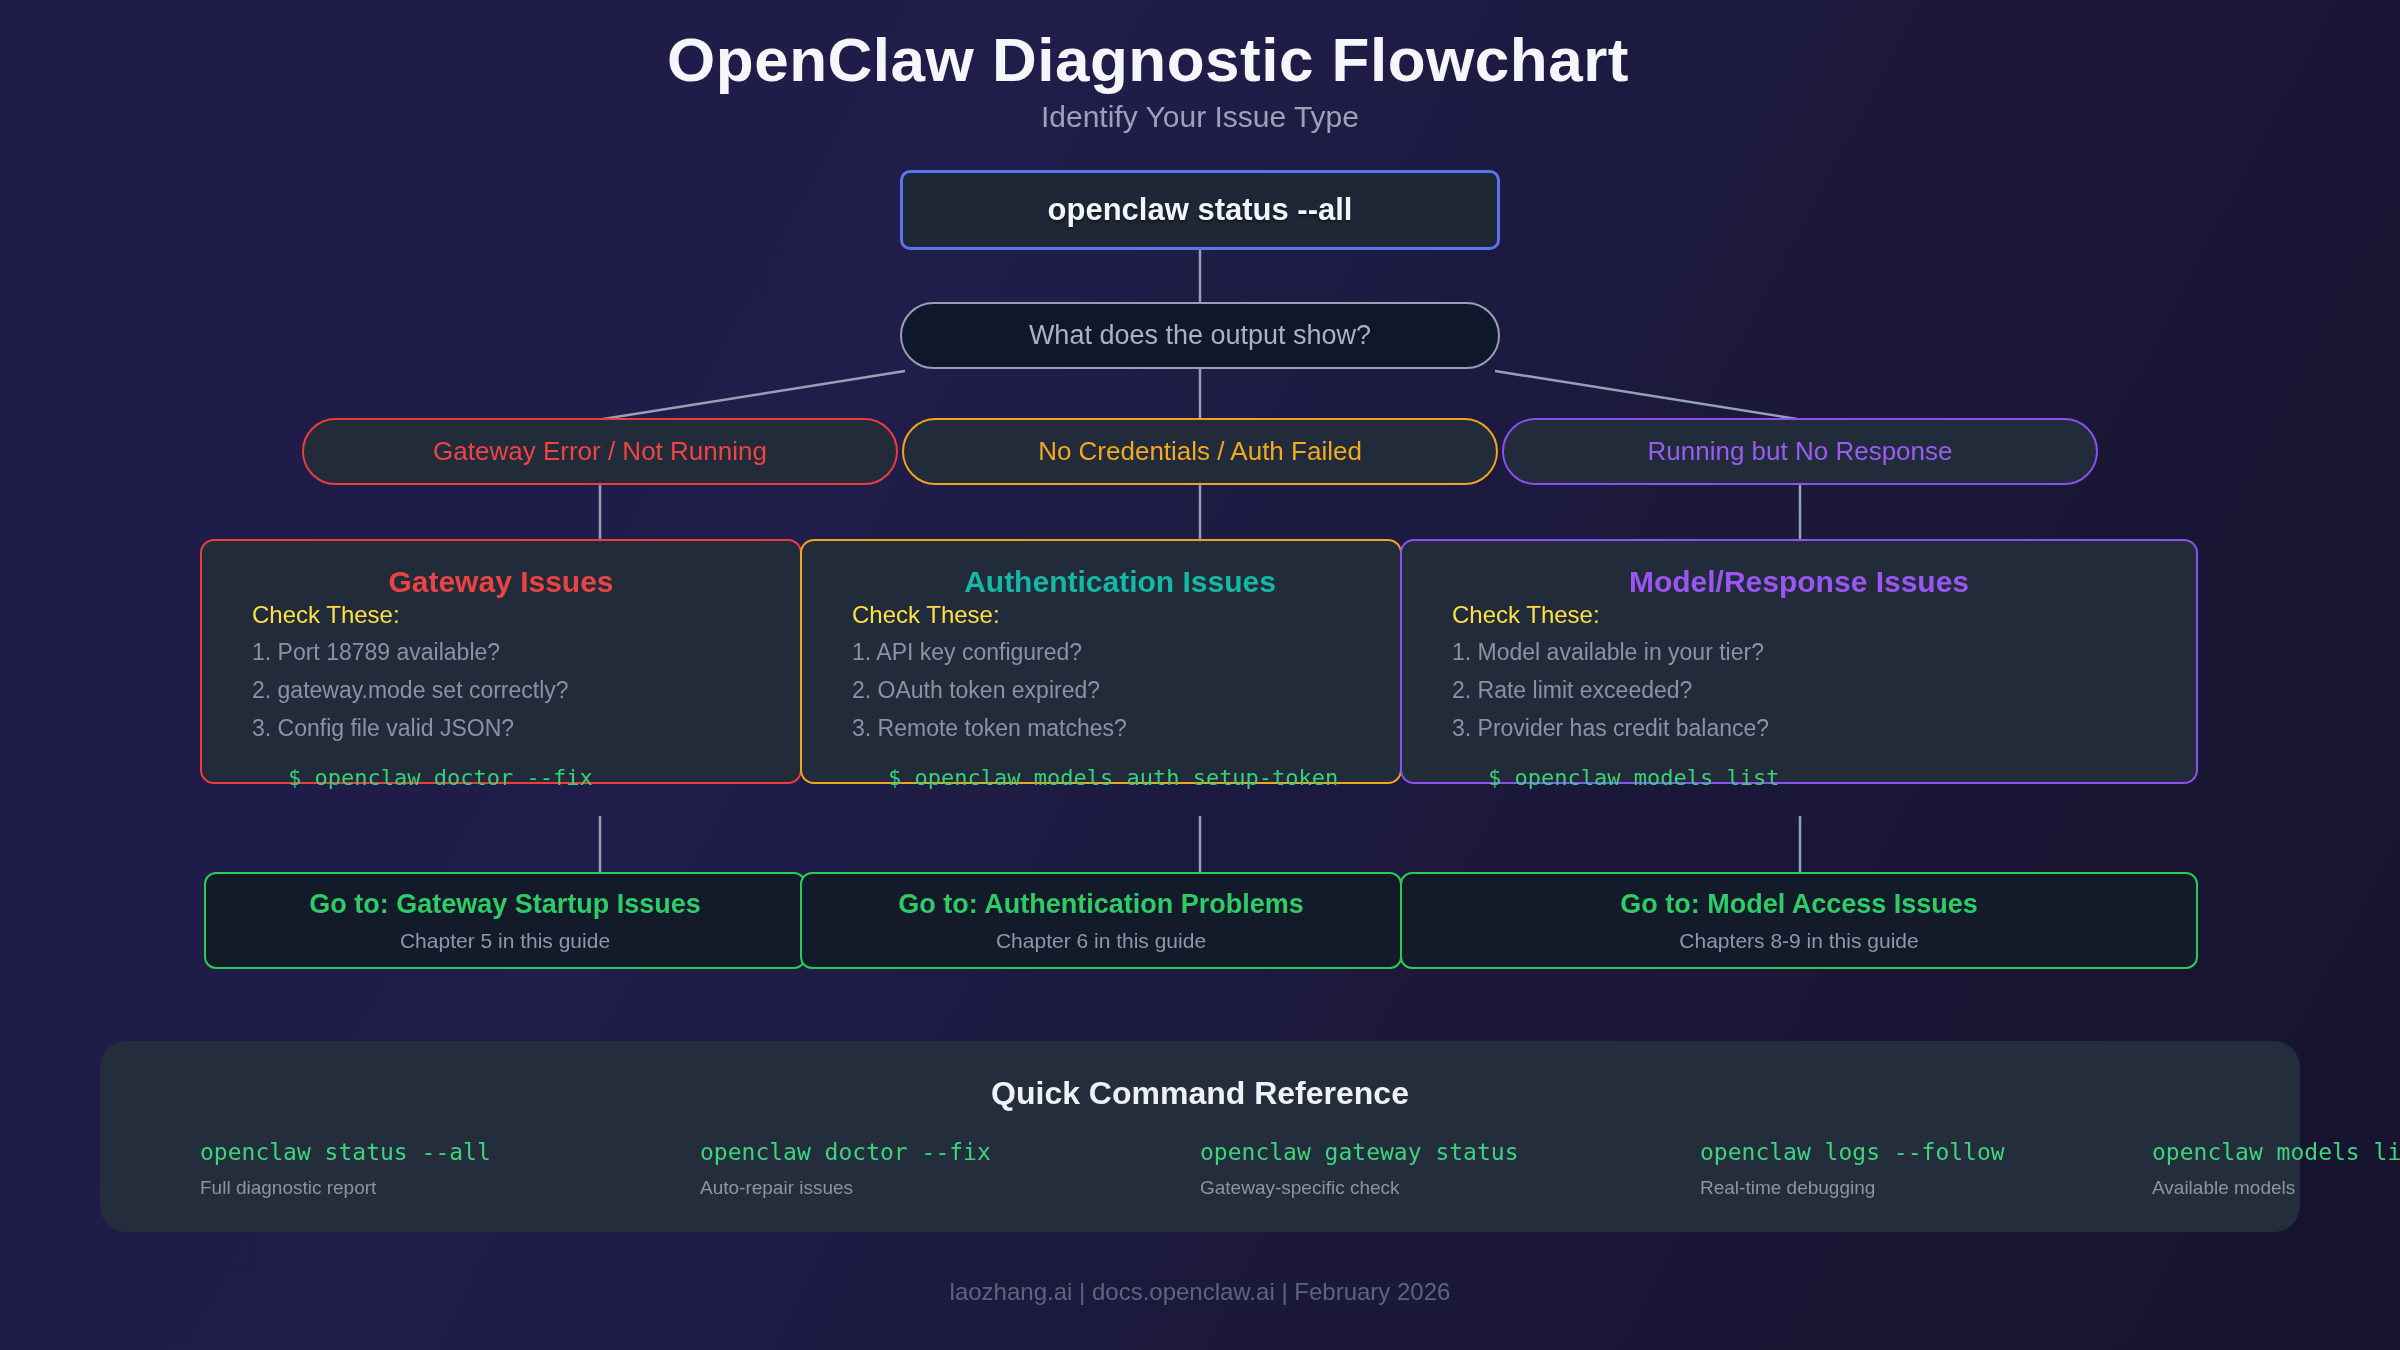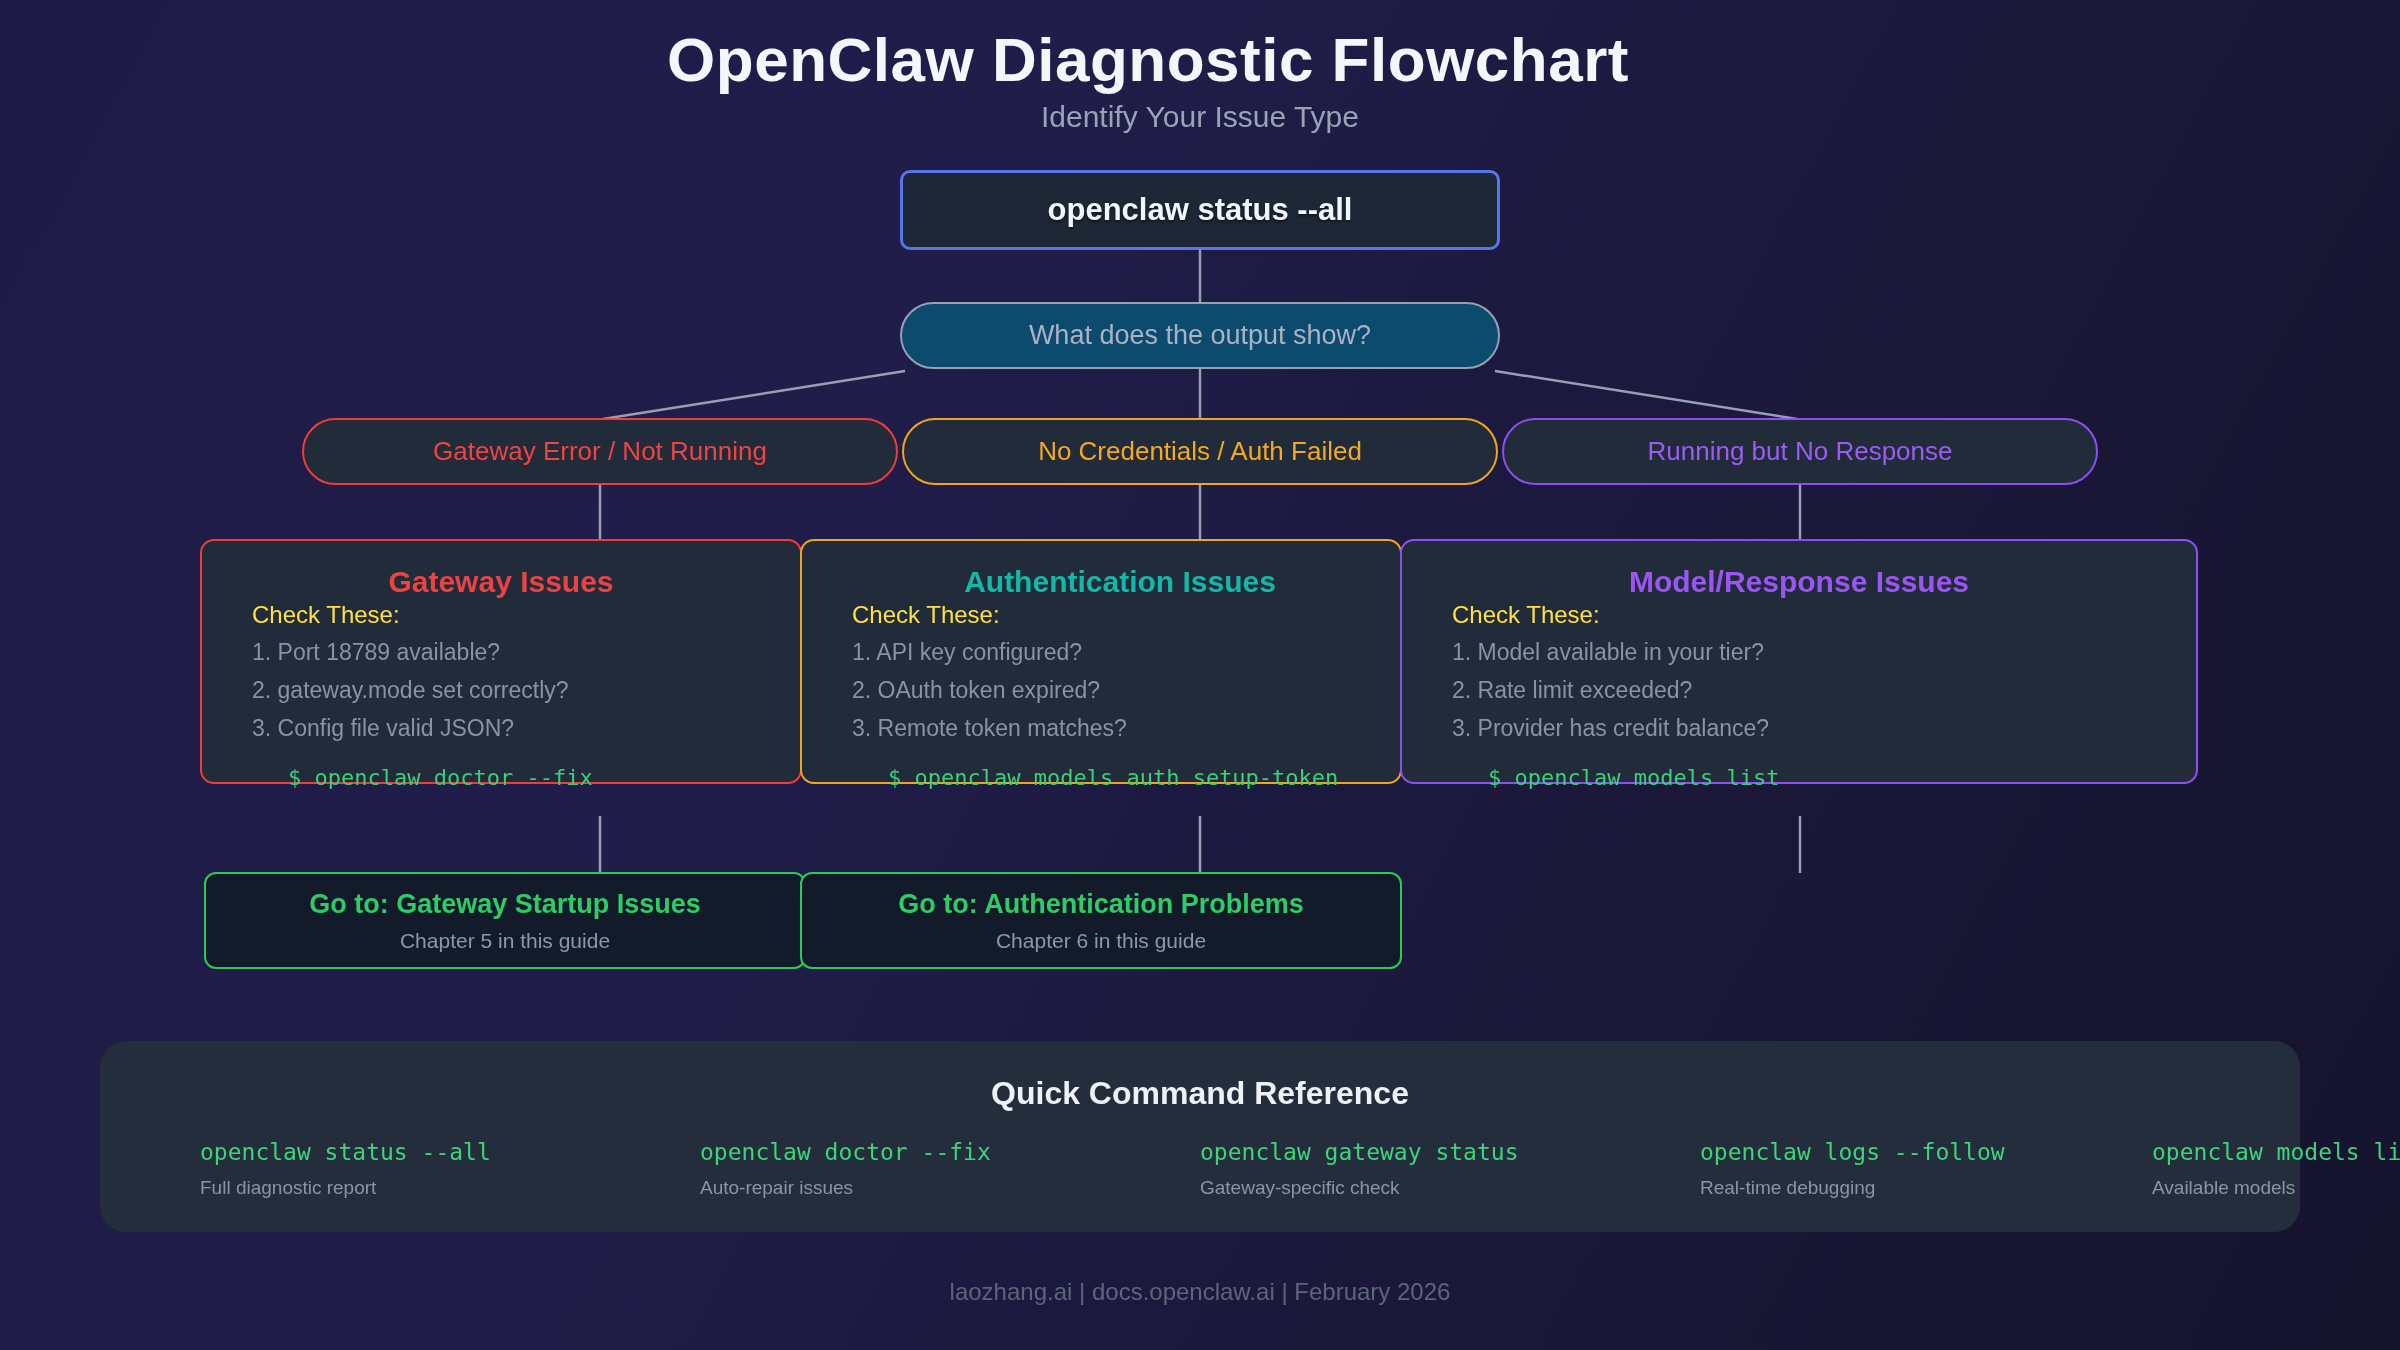--- a/index.html
+++ b/index.html
@@ -21,21 +21,21 @@
   .subtitle {
     position:absolute; top:100px; left:0; width:2400px;
     text-align:center; font-size:30px; color:#9aa3b6;
   }
 
   
   svg.connectors { position:absolute; inset:0; width:2400px; height:1350px; pointer-events:none; }
   svg.connectors line { stroke:#96a0b4; stroke-width:2.5; }
 
   
-  .node { position:absolute; background:#0c4a6e; display:flex; align-items:center; justify-content:center; }
+  .node { position:absolute; background:#0f172a; display:flex; align-items:center; justify-content:center; }
 
   .top-box {
     left:900px; top:170px; width:600px; height:80px;
     border:3px solid #5b74ee; border-radius:10px; background:#1d2736;
     font-size:31px; font-weight:bold; color:#f2f5f9;
     text-shadow:0 2px 3px rgba(0,0,0,0.45);
   }
   .question-pill {
     left:900px; top:302px; width:600px; height:67px;
     border:2px solid #96a0b4; border-radius:34px;
@@ -171,20 +171,24 @@
   </div>
 
   <div class="goto-box pos0">
     <div class="goto-title">Go to: Gateway Startup Issues</div>
     <div class="goto-sub">Chapter 5 in this guide</div>
   </div>
   <div class="goto-box pos1">
     <div class="goto-title">Go to: Authentication Problems</div>
     <div class="goto-sub">Chapter 6 in this guide</div>
   </div>
+  <div class="goto-box pos2">
+    <div class="goto-title">Go to: Model Access Issues</div>
+    <div class="goto-sub">Chapters 8-9 in this guide</div>
+  </div>
 
   <div class="quick-panel">
     <div class="quick-title">Quick Command Reference</div>
     <div class="quick-col c0">
       <div class="quick-command">openclaw status --all</div>
       <div class="quick-desc">Full diagnostic report</div>
     </div>
     <div class="quick-col c1">
       <div class="quick-command">openclaw doctor --fix</div>
       <div class="quick-desc">Auto-repair issues</div>

